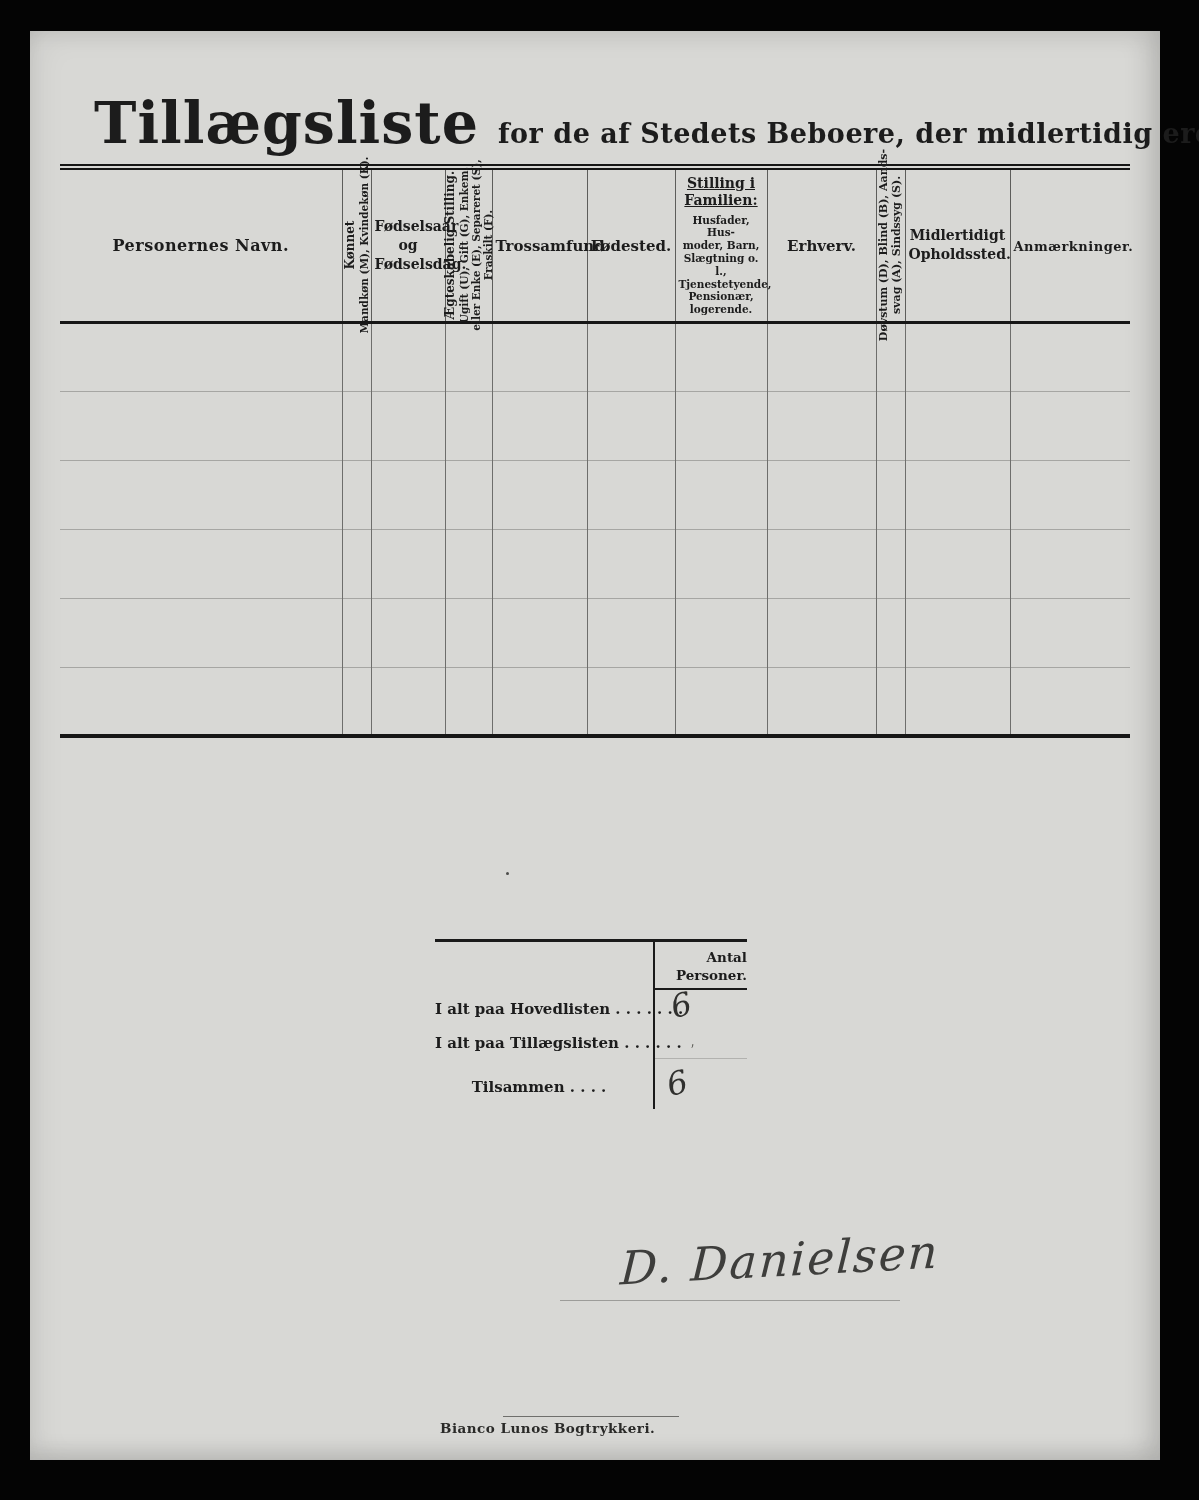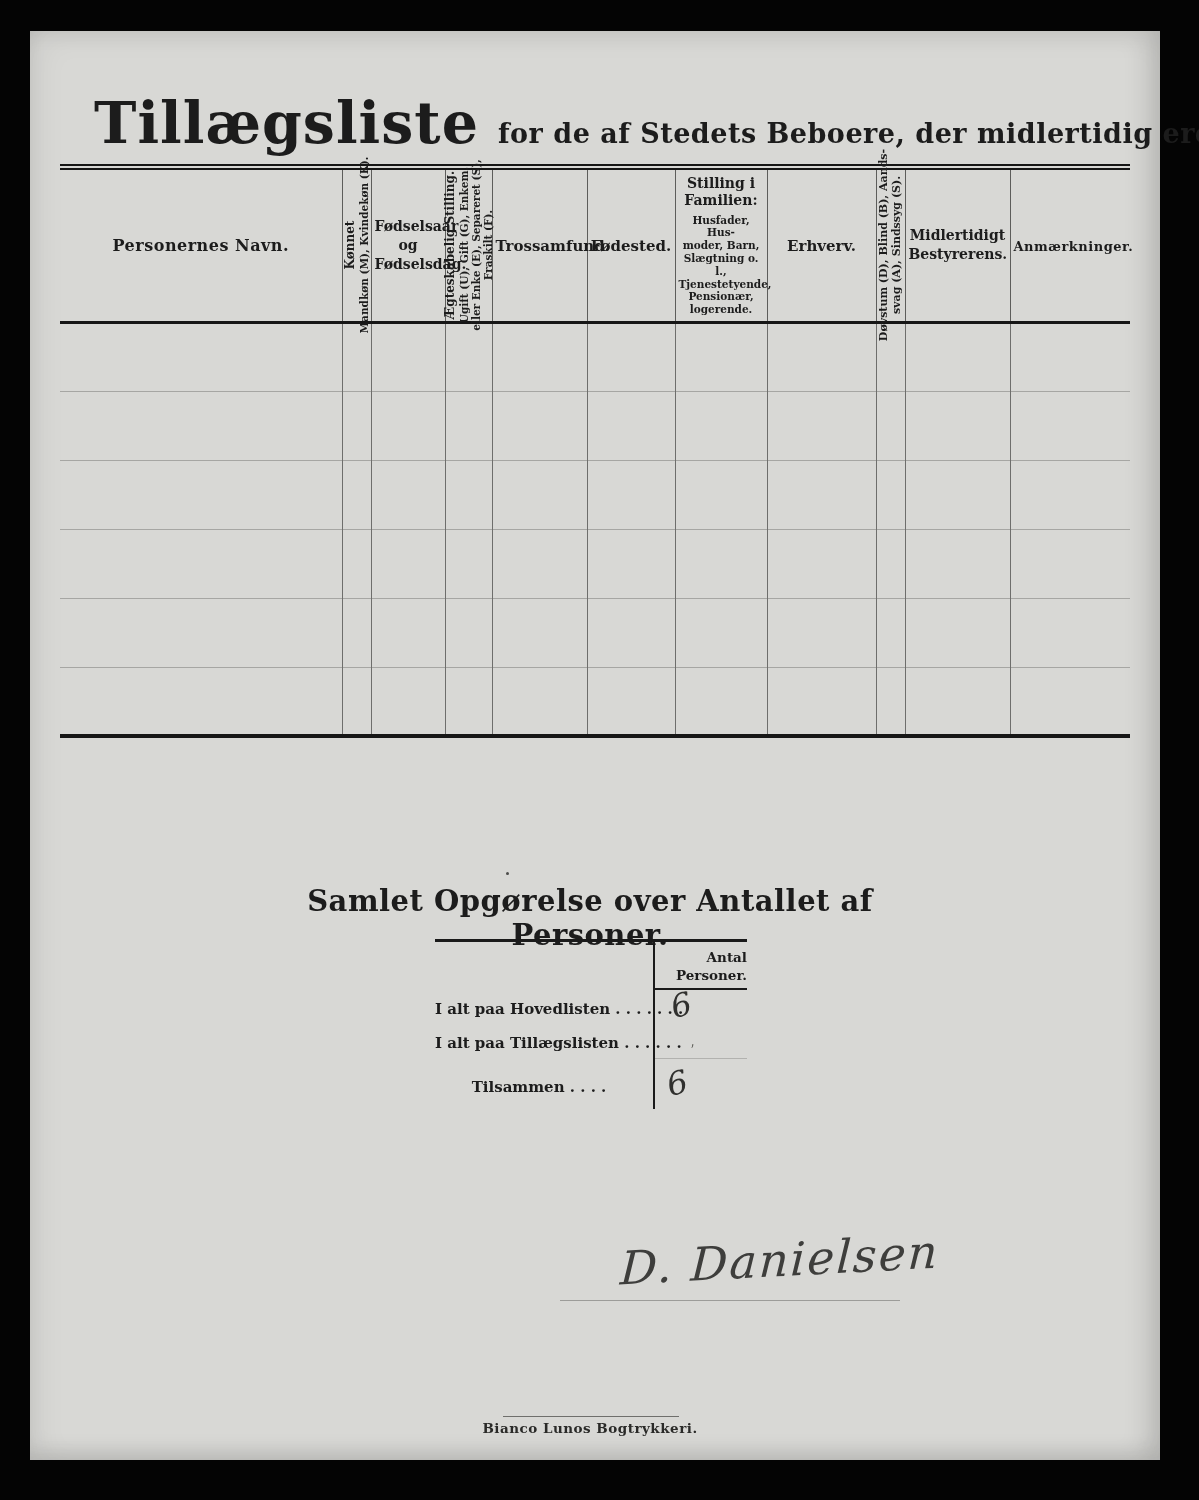--- a/index.html
+++ b/index.html
@@ -33,21 +33,21 @@
     position:relative; border-left:1px solid #5d5d5b; border-bottom:3px solid #161616;
     font-weight:bold; text-align:center; vertical-align:middle; padding:0 3px;
   }
   table.census th:first-child { border-left:none; }
   table.census td { border-left:1px solid #6e6e6c; border-top:1px solid #a6a6a3; }
   table.census td:first-child { border-left:none; }
   table.census tbody tr:first-child td { border-top:none; }
   .h-lg { font-size:15px; }
   .h-md { font-size:14px; line-height:1.35; }
   .h-name { font-size:16px; letter-spacing:0.5px; }
-  .fam-title { font-size:14px; line-height:1.25; }
+  .fam-title { font-size:14px; line-height:1.25;text-decoration:underline; }
   .fam-sub { font-size:10.5px; line-height:1.22; font-weight:bold; margin-top:4px; }
   .rot {
     position:absolute; left:50%; top:50%;
     transform:translate(-50%,-50%) rotate(-90deg);
     white-space:nowrap; text-align:center;
   }
   .rot .r1 { font-size:12px; font-weight:bold; line-height:1.15; }
   .rot .r2 { font-size:10.5px; font-weight:bold; line-height:1.15; }
 
   
@@ -75,21 +75,21 @@
   
   .sig-label { position:absolute; left:450px; top:1181px; width:530px; text-align:center;
                font-size:15px; font-weight:bold; letter-spacing:0.3px; }
   .sig-script { position:absolute; left:560px; top:1202px; width:380px; text-align:center;
                 font-style:italic; font-size:46px; color:#3e3e3c; letter-spacing:2px;
                 transform:rotate(-3deg) skewX(-6deg); }
   .sig-line { position:absolute; left:530px; top:1269px; width:340px; height:1px; background:#9c9c99; }
 
   
   .imprint-line { position:absolute; left:473px; top:1385px; width:176px; height:1px; background:#6f6f6c; }
-  .imprint { position:absolute; left:410px; top:1389px; width:300px; text-align:center;
+  .imprint { position:absolute; left:410px; top:1389px; width:300px; 
              font-size:13.5px; font-weight:bold; color:#2a2a28; letter-spacing:0.5px; }
 </style>
 </head>
 <body>
 
 <div class="stage">
   <div class="page">
 
     <div class="title-row">
       <span class="title-main">Tillægsliste</span>
@@ -163,21 +163,21 @@
             </th>
             <th>
               <div class="rot">
                 <div class="r2" style="font-size:11px">Døvstum (D), Blind (B), Aands-</div>
                 <div class="r2" style="font-size:11px">svag (A), Sindssyg (S).</div>
               </div>
             </th>
             <th>
               <div class="h-md">
                 <div>Midlertidigt</div>
-                <div>Bestyrerens.</div>
+                <div>Opholdssted.</div>
               </div>
             </th>
             <th>
               <span class="h-name" style="font-size:13px">Anmærkninger.</span>
             </th>
           </tr>
         </thead>
         <tbody>
             <tr>
               <td></td>
@@ -255,21 +255,20 @@
               <td></td>
               <td></td>
               <td></td>
               <td></td>
             </tr>
           </tbody>
       </table>
     </div>
 
     <div class="heading-dot"></div>
-    <div class="summary-heading">Samlet Opgørelse over Antallet af Personer.</div>
 
     <div class="summary-table">
       <div class="st-toprule"></div>
       <div class="st-vline"></div>
       <div class="st-colhead">
         <div>Antal</div>
         <div>Personer.</div>
       </div>
       <div class="st-headrule"></div>
       <div class="st-label r1">I alt paa Hovedlisten . . . . . . .</div>

